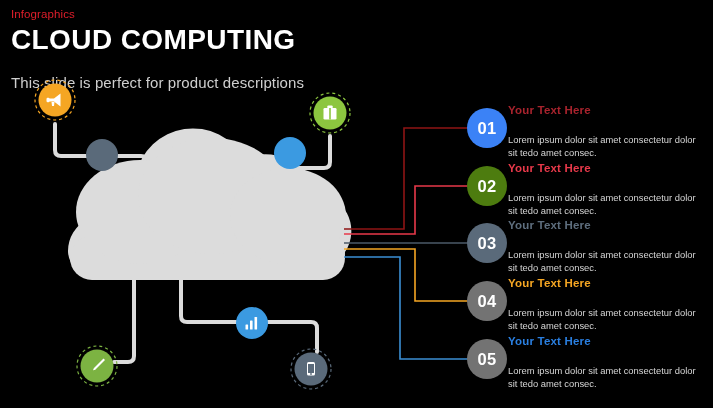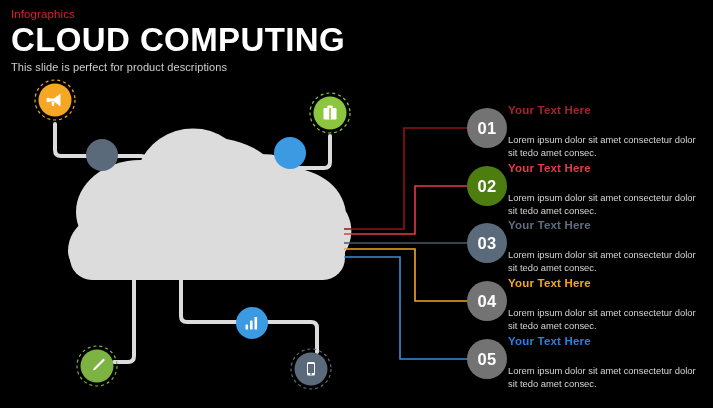--- a/index.html
+++ b/index.html
@@ -17,32 +17,32 @@
 
   
   #header { position: absolute; left: 11px; top: 7px; }
   #eyebrow {
     font-size: 11.5px;
     color: #e01e2b;
     letter-spacing: .1px;
     line-height: 14px;
   }
   #title {
-    font-size: 33px;
+    font-size: 28px;
     font-weight: bold;
     color: #ffffff;
     letter-spacing: .4px;
     line-height: 32px;
     margin-top: 3px;
   }
   #subtitle {
-    font-size: 11px;
+    font-size: 15px;
     color: #cfcfcf;
     line-height: 14px;
-    margin-top: 4px;
+    margin-top: 20px;
     letter-spacing: .1px;
   }
 
   
   #diagram { position: absolute; left: 0; top: 0; width: 713px; height: 408px; }
 
   
   #list { position: absolute; left: 462px; top: 100px; width: 251px; }
   .row {
     position: absolute;
@@ -186,21 +186,21 @@
         <rect x="308" y="364" width="6" height="9" fill="#5a6a7a"></rect>
         <circle cx="311" cy="374" r="0.9" fill="#5a6a7a"></circle>
       </g>
     </g>
 
   </svg>
 
   <div id="list">
 
     <div class="row" style="top:8px">
-      <div class="num-badge" style="background: #737373;">01</div>
+      <div class="num-badge" style="background: #3b82f6;">01</div>
       <div class="row-text">
         <div class="row-head" style="color: rgb(168, 35, 45);">Your  Text Here</div>
         <div class="row-body" style="color: rgb(214, 214, 214);">Lorem ipsum dolor sit amet consectetur dolor sit tedo amet consec.</div>
       </div>
     </div>
 
     <div class="row" style="top:66px">
       <div class="num-badge" style="background: #4d7c0f;">02</div>
       <div class="row-text">
         <div class="row-head" style="color: rgb(232, 57, 74);">Your  Text Here</div>

